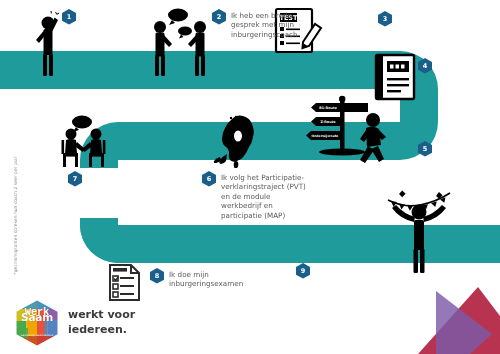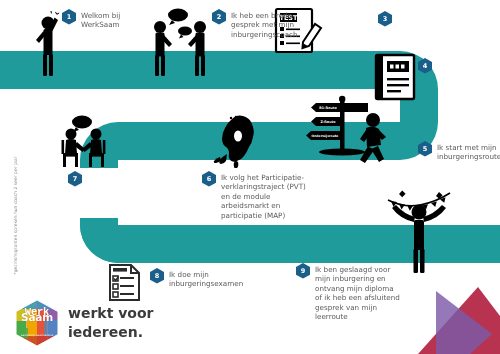--- a/index.html
+++ b/index.html
@@ -78,21 +78,21 @@
   #logo-block {
     position: absolute;
     left: 16px; top: 300px;
     display: flex; align-items: center; gap: 10px;
   }
   #logo-hex {
     position: relative;
     width: 42px; height: 46px;
   }
   #logo-text {
-    font-size: 14px;
+    font-size: 11px;
     font-weight: bold;
     color: #3b3b3b;
     line-height: 1.35;
     white-space: pre-line;
   }
   .logo-word {
     position: absolute;
     left: 0; width: 42px;
     text-align: center;
     color: #ffffff;
@@ -281,22 +281,20 @@
   <div id="overlay" class="layer">
 
     <div class="text-panel" style="left:65px; top:168px; width:132px; height:50px;"></div>
     <div class="text-panel" style="left:200px; top:168px; width:120px; height:40px;"></div>
 
     <div class="step" style="left:62px; top:9px; width:88px;">
       <span class="badge">
         <span class="hex"></span>
         <span class="num">1</span>
       </span>
-      <span class="step-text">Welkom bij
-WerkSaam</span>
     </div>
 
     <div class="step" style="left:212px; top:9px; width:92px;">
       <span class="badge">
         <span class="hex"></span>
         <span class="num">2</span>
       </span>
       <span class="step-text">Ik heb een brede
 gesprek met mijn
 inburgeringscoach</span>
@@ -314,33 +312,31 @@
         <span class="hex"></span>
         <span class="num">4</span>
       </span>
     </div>
 
     <div class="step" style="left:418px; top:141px; width:82px;">
       <span class="badge">
         <span class="hex"></span>
         <span class="num">5</span>
       </span>
-      <span class="step-text">Ik start met mijn
-inburgeringsroute</span>
     </div>
 
     <div class="step" style="left:202px; top:171px; width:118px;">
       <span class="badge">
         <span class="hex"></span>
         <span class="num">6</span>
       </span>
       <span class="step-text">Ik volg het Participatie-
 verklaringstraject (PVT)
 en de module
-arbeidsmarkt en
+werkbedrijf en
 participatie (MAP)</span>
     </div>
 
     <div class="step" style="left:68px; top:171px; width:126px;">
       <span class="badge">
         <span class="hex"></span>
         <span class="num">7</span>
       </span>
     </div>
 
@@ -351,26 +347,20 @@
       </span>
       <span class="step-text">Ik doe mijn
 inburgeringsexamen</span>
     </div>
 
     <div class="step" style="left:296px; top:263px; width:110px;">
       <span class="badge">
         <span class="hex"></span>
         <span class="num">9</span>
       </span>
-      <span class="step-text">Ik ben geslaagd voor
-mijn inburgering en
-ontvang mijn diploma
-of ik heb een afsluitend
-gesprek van mijn
-leerroute</span>
     </div>
 
     <div id="footnote">*gezinsmigranten spreken hun coach 2 keer per jaar</div>
 
     <div id="logo-block">
       <div id="logo-hex">
         <svg viewBox="0 0 42 46" width="42" height="46">
           <defs>
             <clipPath id="hexclip">
               <polygon points="21,0 42,11.5 42,34.5 21,46 0,34.5 0,11.5"></polygon>

